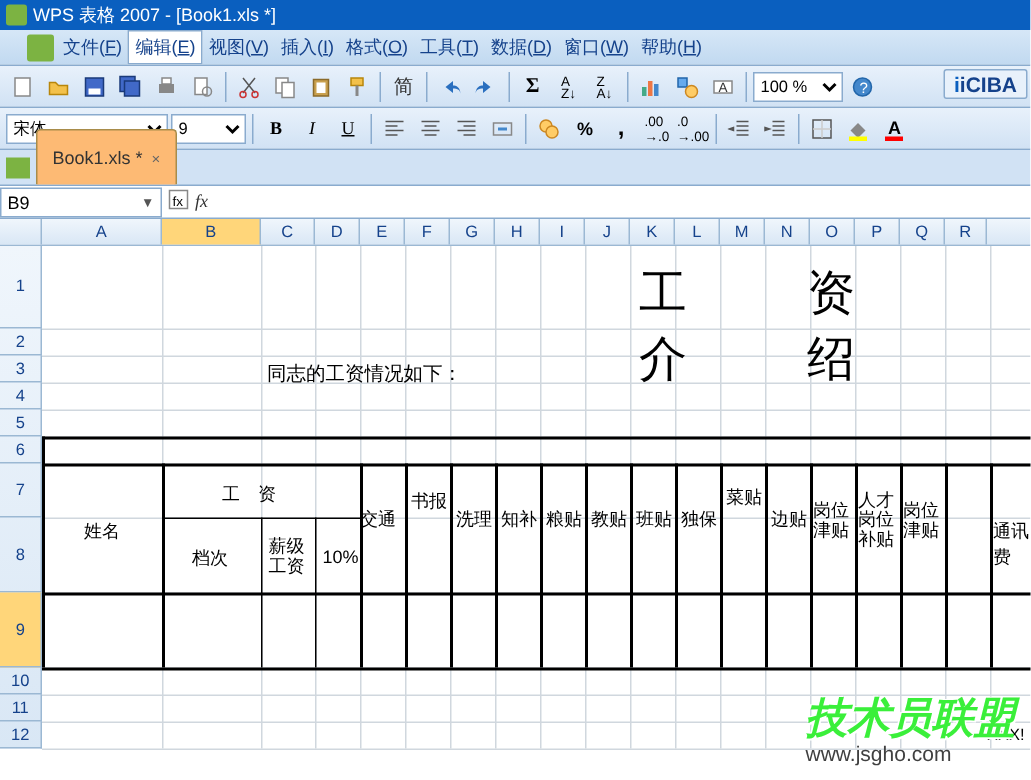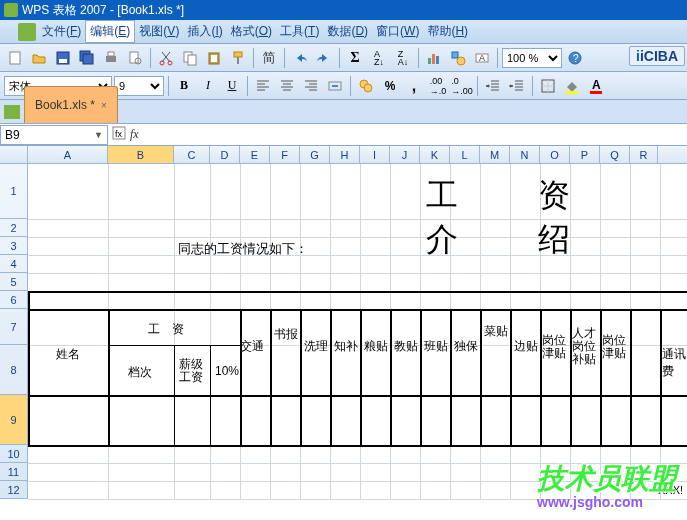--- a/index.html
+++ b/index.html
@@ -54,21 +54,21 @@
 .thickline-v { position: absolute; width: 1.5px; background: #000; }
 .thickline-h { position: absolute; height: 1.5px; background: #000; }
 .thinline-v { position: absolute; width: 1px; background: #000; }
 .thinline-h { position: absolute; height: 1px; background: #000; }
 
 .activecell { position: absolute; border: 2px solid #000; background: #fff; }
 .activecell::after { content: ''; position: absolute; right: -3px; bottom: -3px; width: 5px; height: 5px; background: #000; }
 
 .watermark { position: absolute; right: 10px; bottom: 10px; pointer-events: none; }
 .watermark .t1 { font-size: 28px; font-weight: bold; font-style: italic; color: #3aef3a; text-shadow: 1px 1px 0 #fff, -1px -1px 0 #fff; font-family: "Microsoft YaHei"; }
-.watermark .t2 { font-size: 14px; color: #8b5cf6; font-family: Arial; margin-top: -4px; font-weight: bold; }
+.watermark .t2 { font-size: 14px; color: #404040; font-family: Arial; margin-top: -4px; }
 </style>
 </head>
 <body>
 
 <div class="titlebar">
   <div class="logo"></div>
   <span>WPS 表格 2007 - [Book1.xls *]</span>
 </div>
 
 <div class="menubar">

